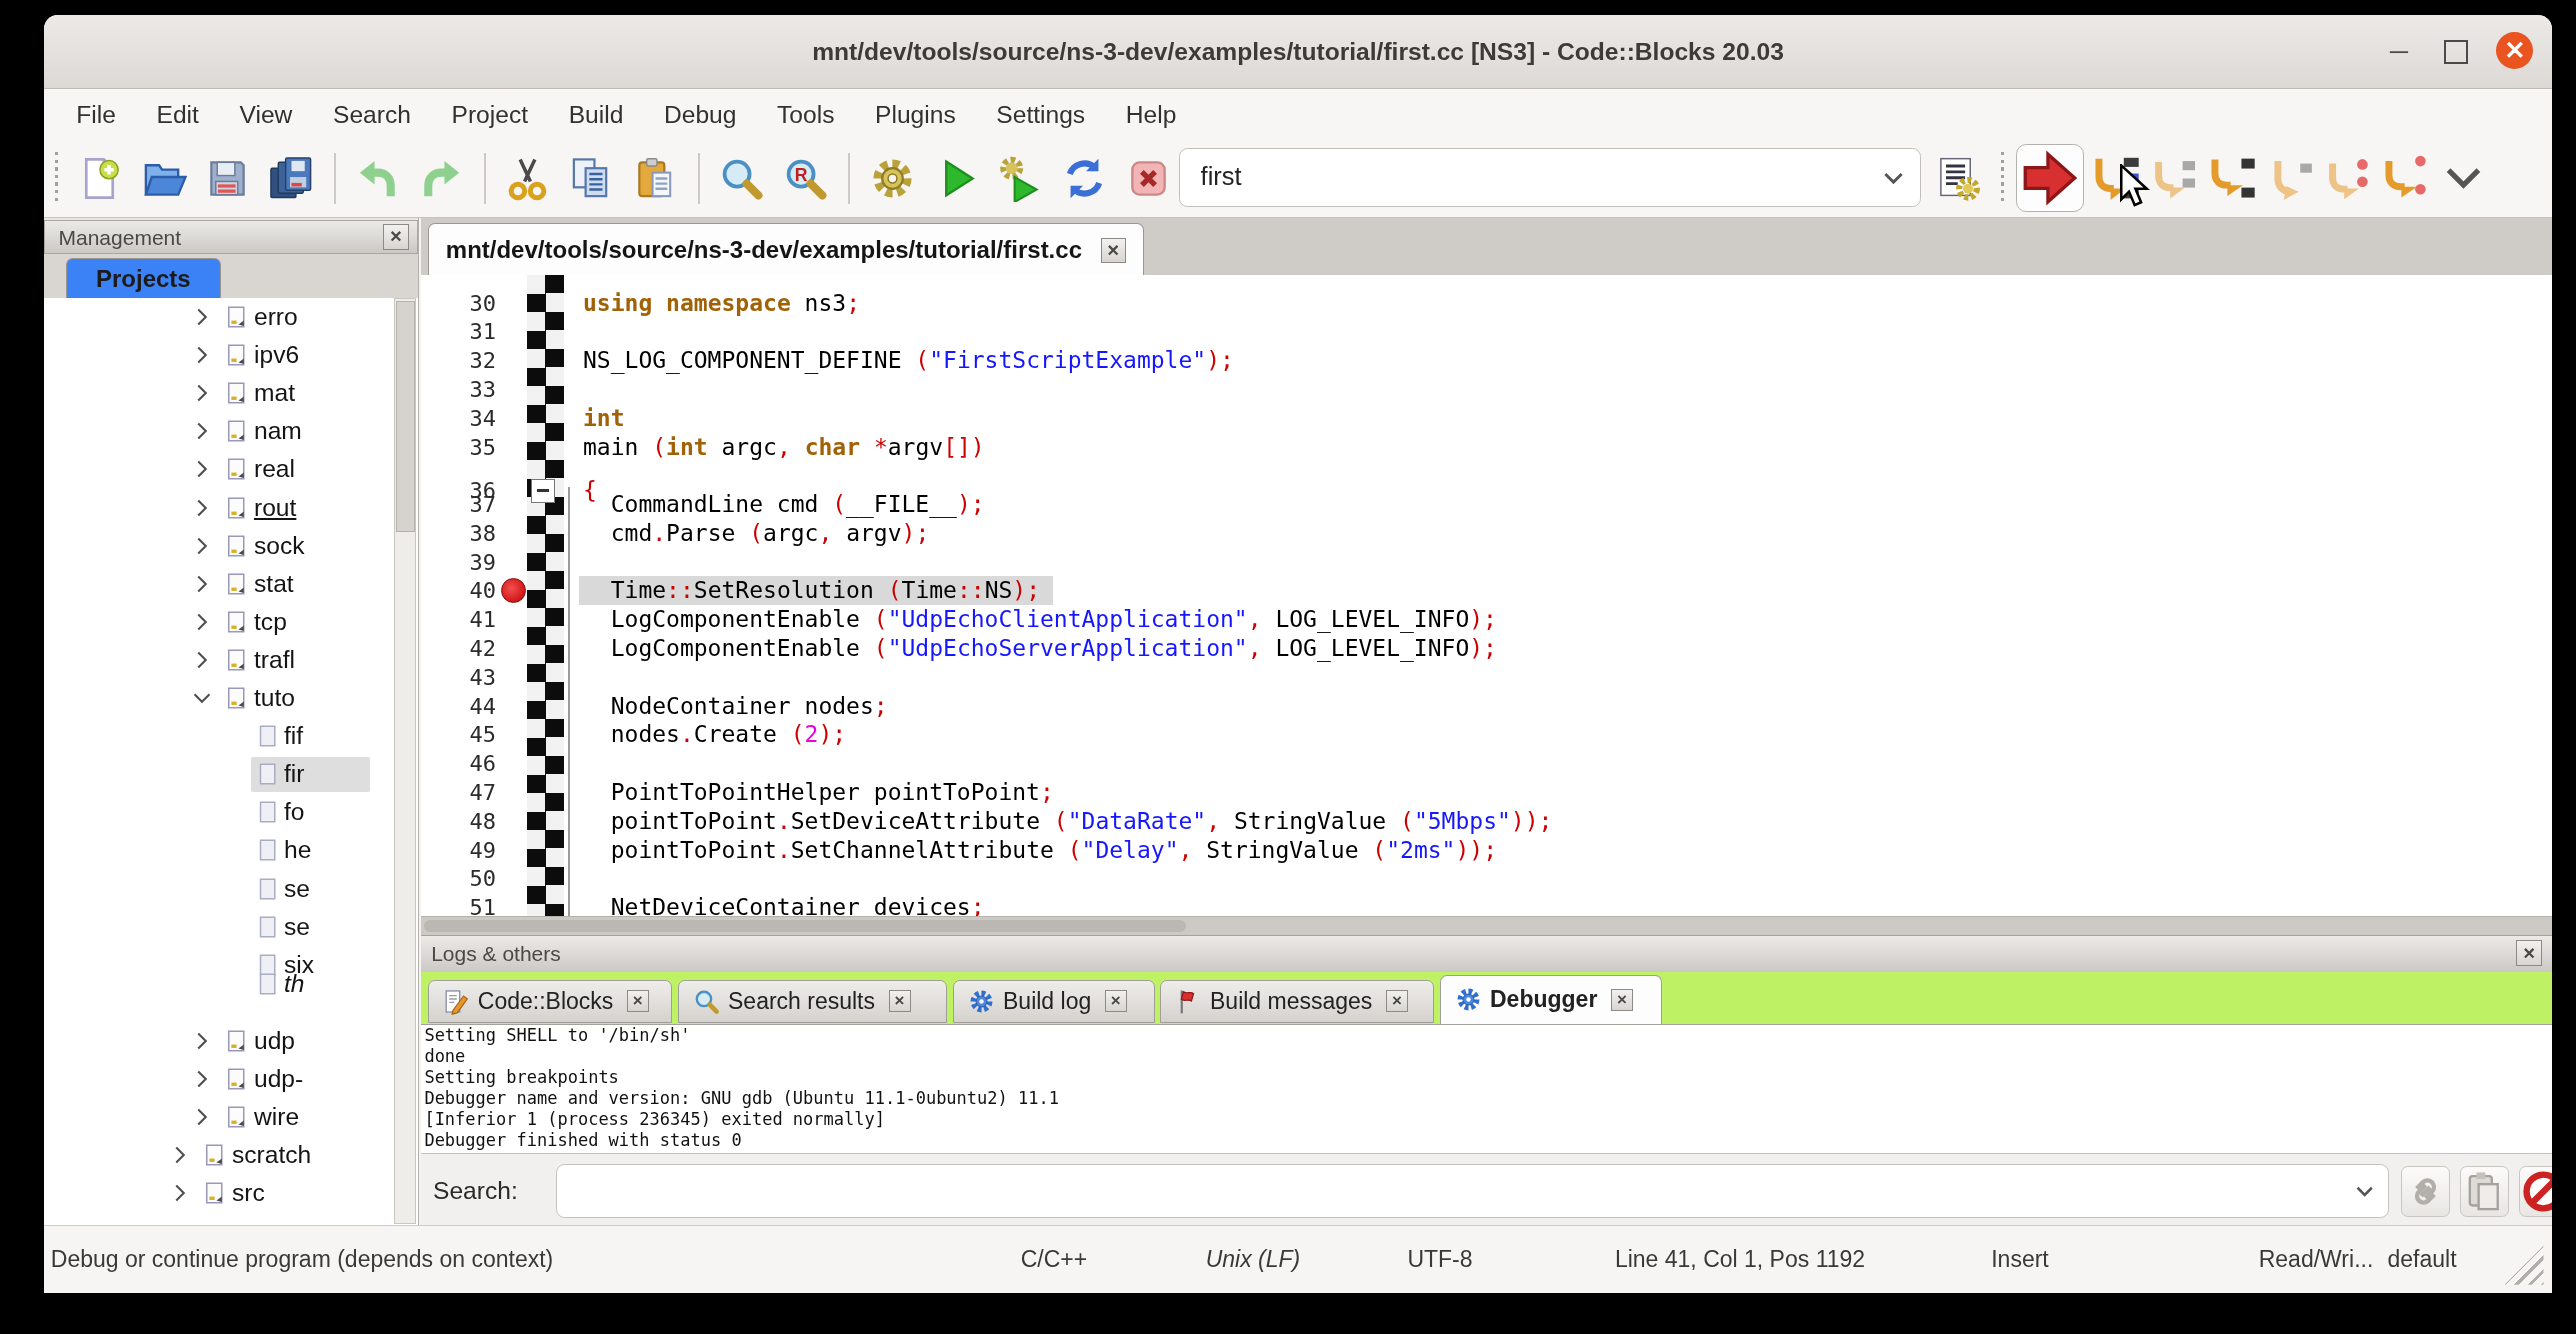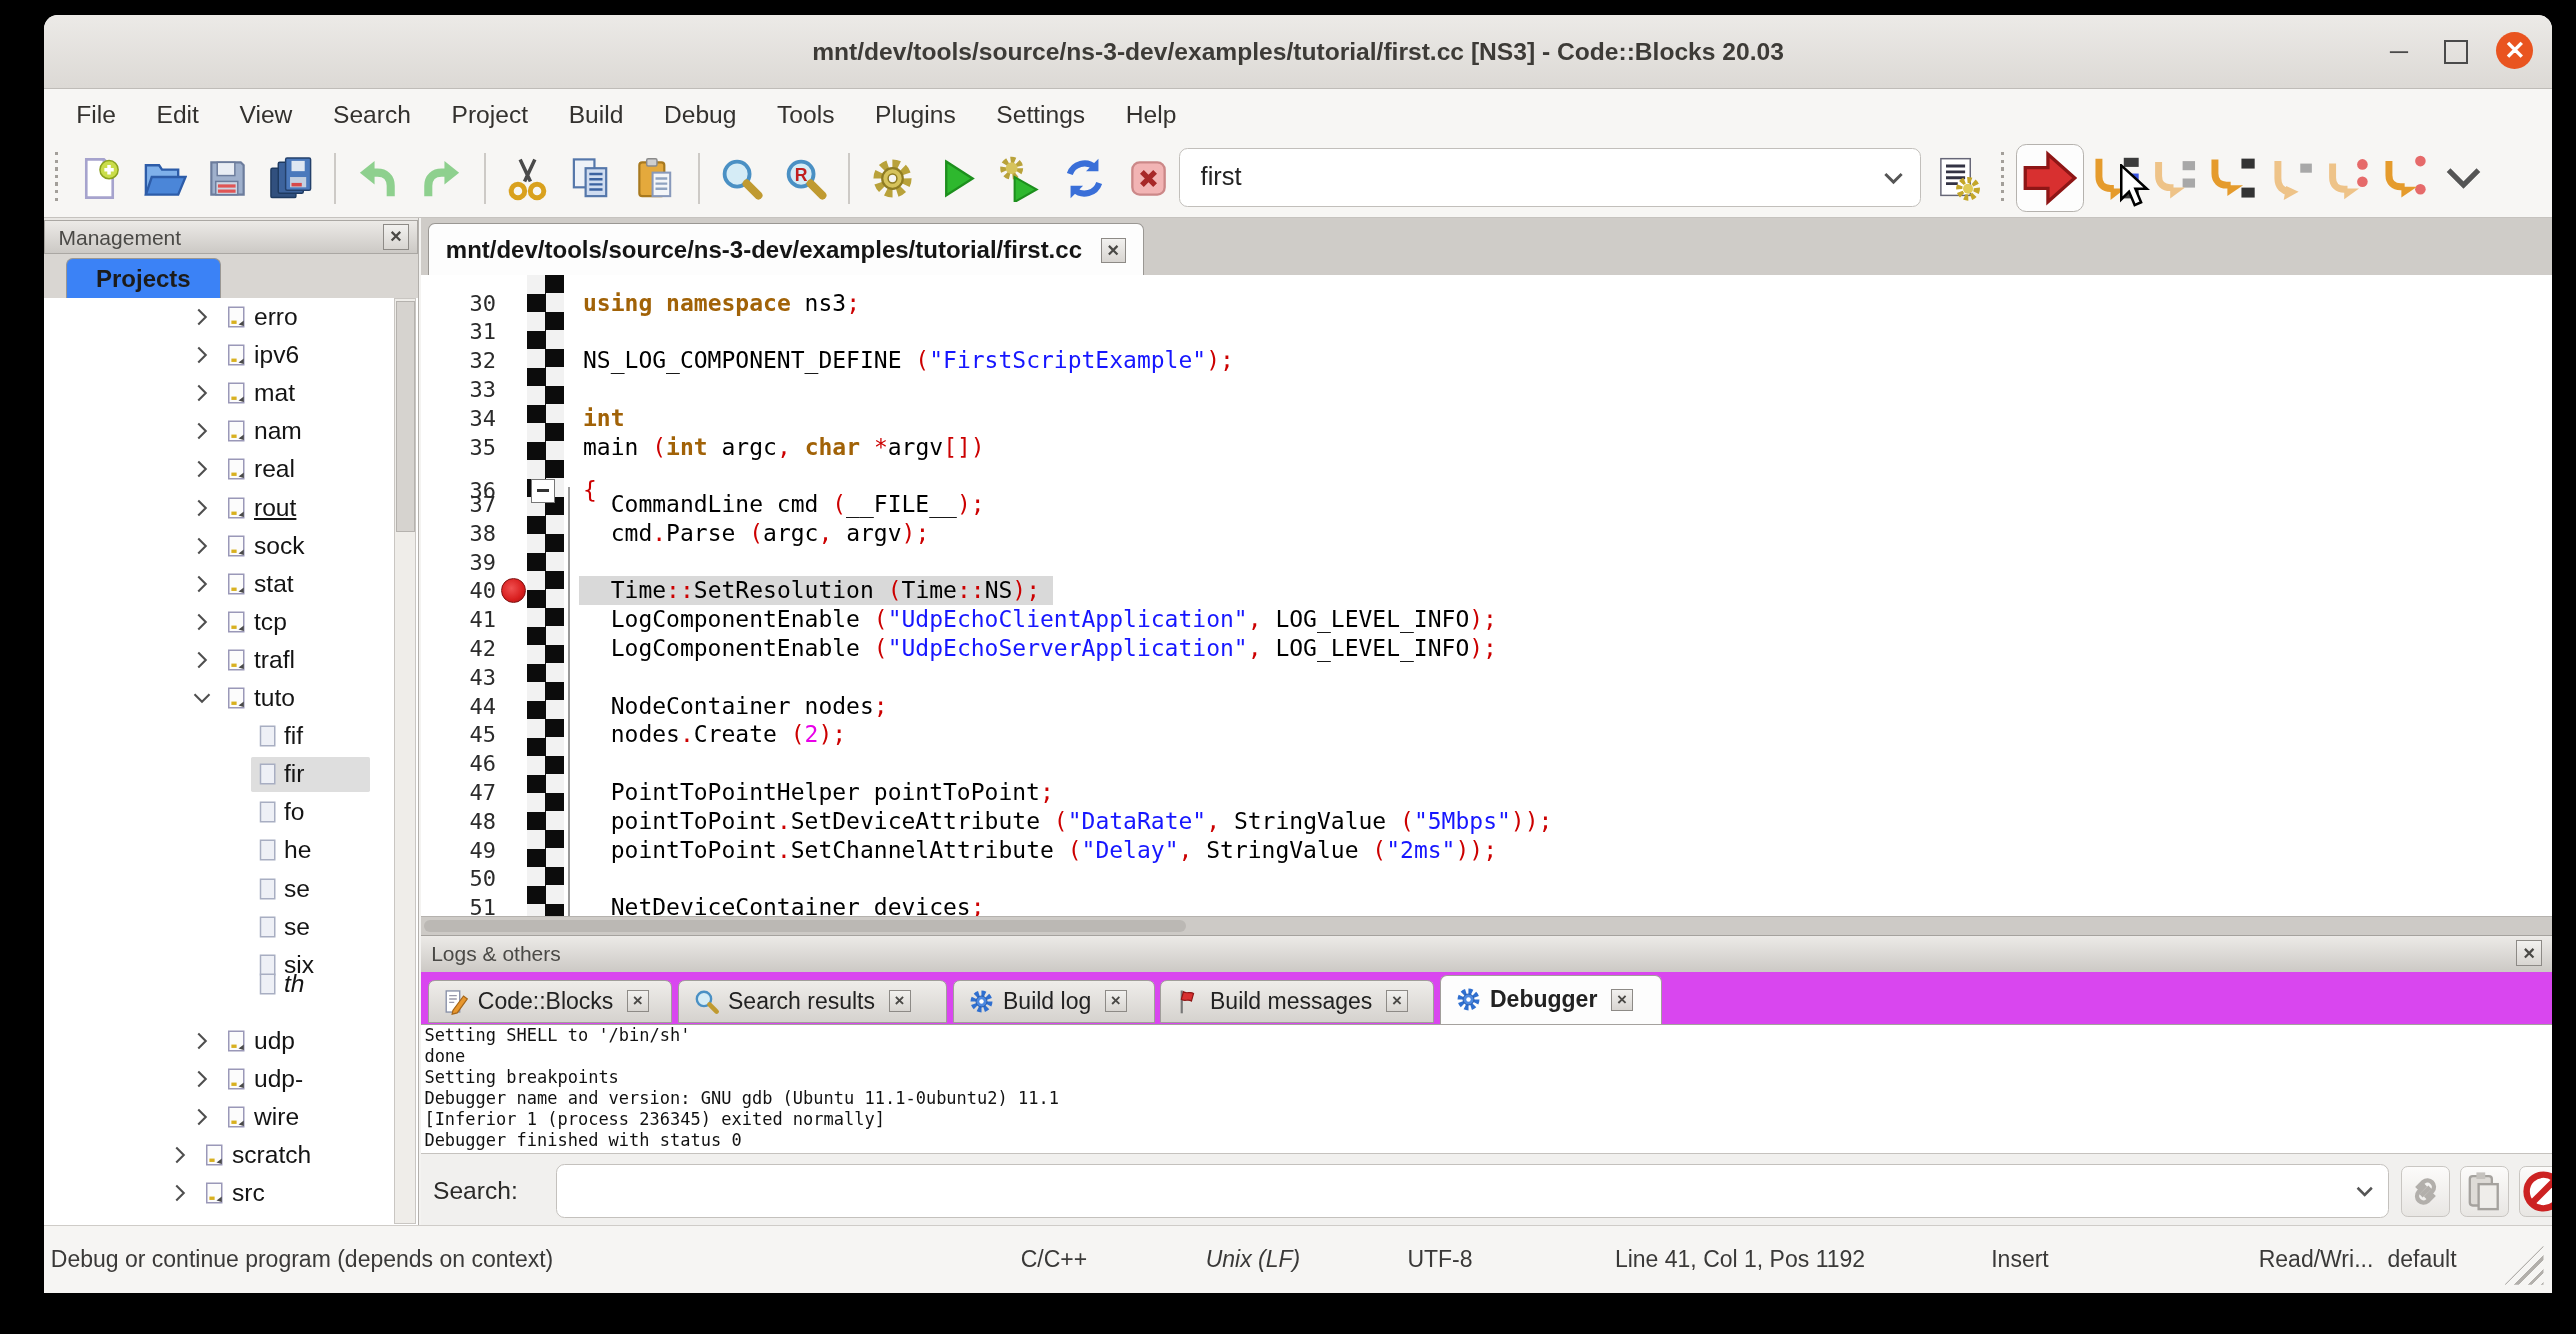--- a/index.html
+++ b/index.html
@@ -74,21 +74,21 @@
   .foldbox{position:absolute;left:110px;top:2.5px;width:24px;height:24px;background:#fff;border:1.7px solid #777;box-sizing:border-box;display:flex;align-items:center;justify-content:center;}
   .foldbox .minus{width:12px;height:2.5px;background:#333;}
   #hscroll{position:absolute;left:0;top:698px;width:100%;height:18.6px;background:#cdcac6;border-top:0.8px solid #b5b2ae;}
   #hthumb{position:absolute;left:3.4px;top:2.5px;width:762px;height:12.7px;background:#bbb8b4;border-radius:6px;}
 
   
   #logs{position:absolute;left:377px;top:920px;width:2131px;height:290px;background:#e4e2df;border-top:1.7px solid #a5a29e;box-sizing:border-box;}
   #logs-caption{position:absolute;left:0;top:0;width:100%;height:36px;background:linear-gradient(#eceae7,#ccc9c5);border-bottom:0.8px solid #aaa7a3;}
   #logs-caption .cap-text{position:absolute;left:10.2px;top:0;height:36px;line-height:36px;font-size:21px;color:#4a4946;}
   #logs-caption .xbox{position:absolute;right:10.2px;top:4.2px;}
-  #log-tabrow{position:absolute;left:0;top:36px;width:100%;height:52px;background:#d946ef;border-bottom:0.8px solid #a5a29e;}
+  #log-tabrow{position:absolute;left:0;top:36px;width:100%;height:52px;background:#bef264;border-bottom:0.8px solid #a5a29e;}
   .log-tab{position:absolute;top:7.6px;height:43px;background:linear-gradient(#efedea,#d5d2ce);border:0.8px solid #a19e9a;border-radius:6.8px 6.8px 0 0;display:flex;align-items:center;padding:0 13.5px;box-sizing:border-box;}
   .log-tab .lt-icon{width:27px;height:27px;margin-right:8.5px;}
   .log-tab .lt-icon svg{width:27px;height:27px;}
   .log-tab .lt-label{font-size:23px;color:#222;white-space:nowrap;}
   .log-tab .xbox{width:22px;height:22px;font-size:17px;margin-left:13.5px;}
   .log-tab.active{background:#fdfdfd;top:2.5px;height:49px;border-bottom:none;z-index:5;}
   .log-tab.active .lt-label{font-weight:bold;}
   #log-output{position:absolute;left:0;top:89px;width:100%;height:128px;background:#fff;overflow:hidden;}
   .log-line{font-family:"DejaVu Sans Mono",monospace;font-size:17px;line-height:21px;color:#111;white-space:pre;padding-left:3.4px;}
   #cmd-row{position:absolute;left:0;top:217px;width:100%;height:74px;background:#f1f0ee;border-top:0.8px solid #c5c2be;}

